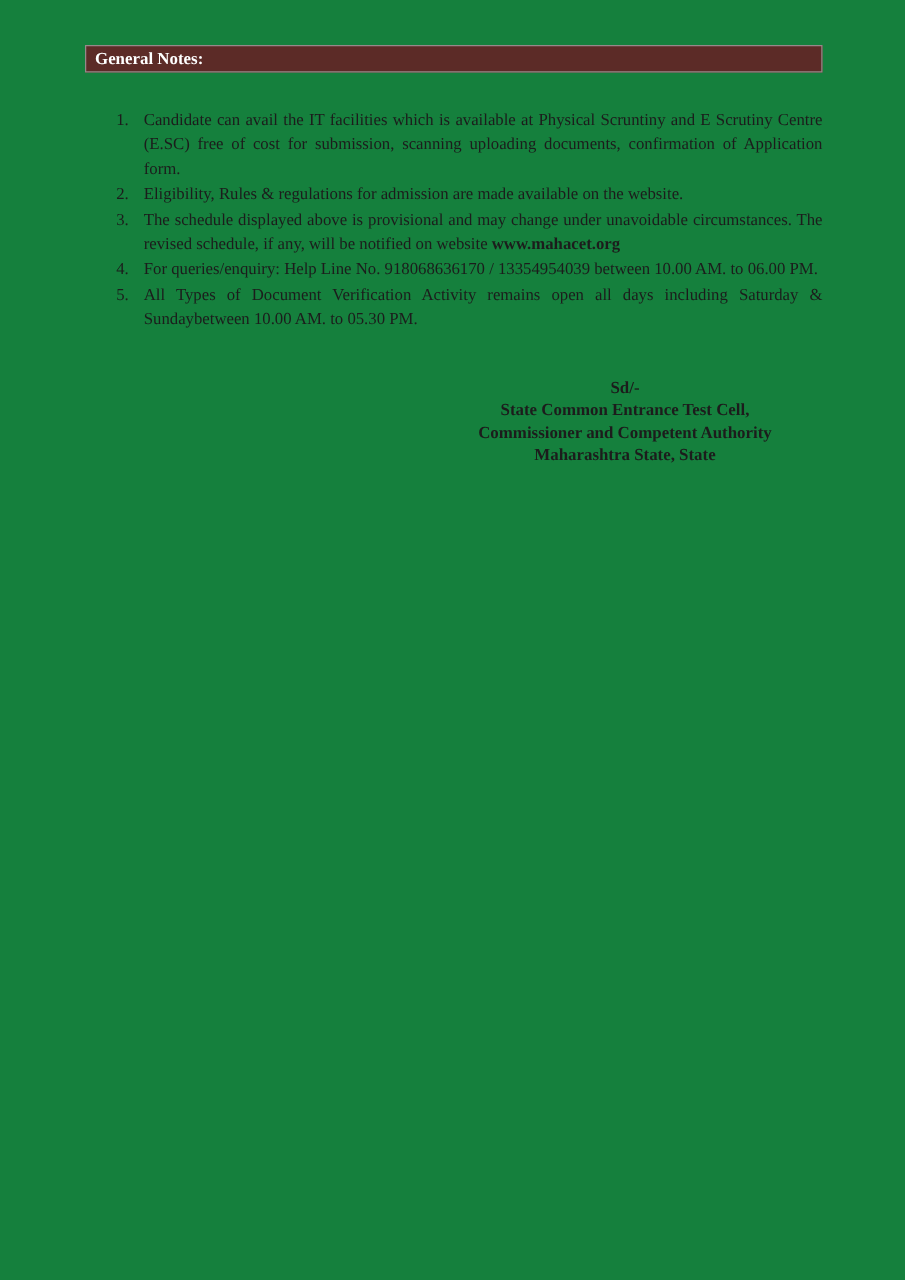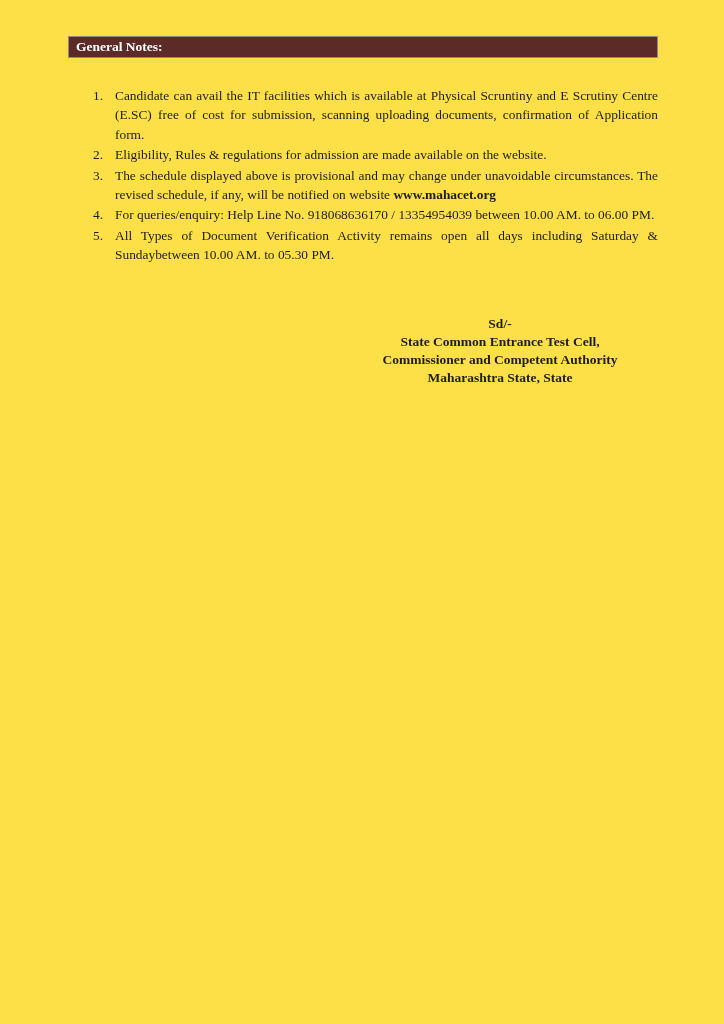--- a/index.html
+++ b/index.html
@@ -1,20 +1,20 @@
 <!DOCTYPE html>
 <html><head>
 <meta charset="utf-8">
 <style>
   html, body { margin: 0; padding: 0; background: #ffffff; }
   .page {
     position: relative;
     width: 724px;
     height: 1024px;
-    background: #fde047;
+    background: #15803d;
     font-family: "Liberation Serif", serif;
     color: #1c1c1c;
     overflow: hidden;
   }
   .banner {
     position: absolute;
     left: 68px;
     top: 36px;
     width: 581px;
     height: 20px;
@@ -50,21 +50,20 @@
   .bold { font-weight: bold; }
   .signature {
     position: absolute;
     left: 368px;
     top: 301px;
     width: 264px;
     text-align: center;
     font-weight: bold;
     font-size: 13.5px;
     line-height: 18px;
-    margin-top: 14px;
   }
 </style>
 </head>
 <body>
 
 <div class="page">
 
   <div class="banner">
     <span>General Notes:</span>
   </div>

